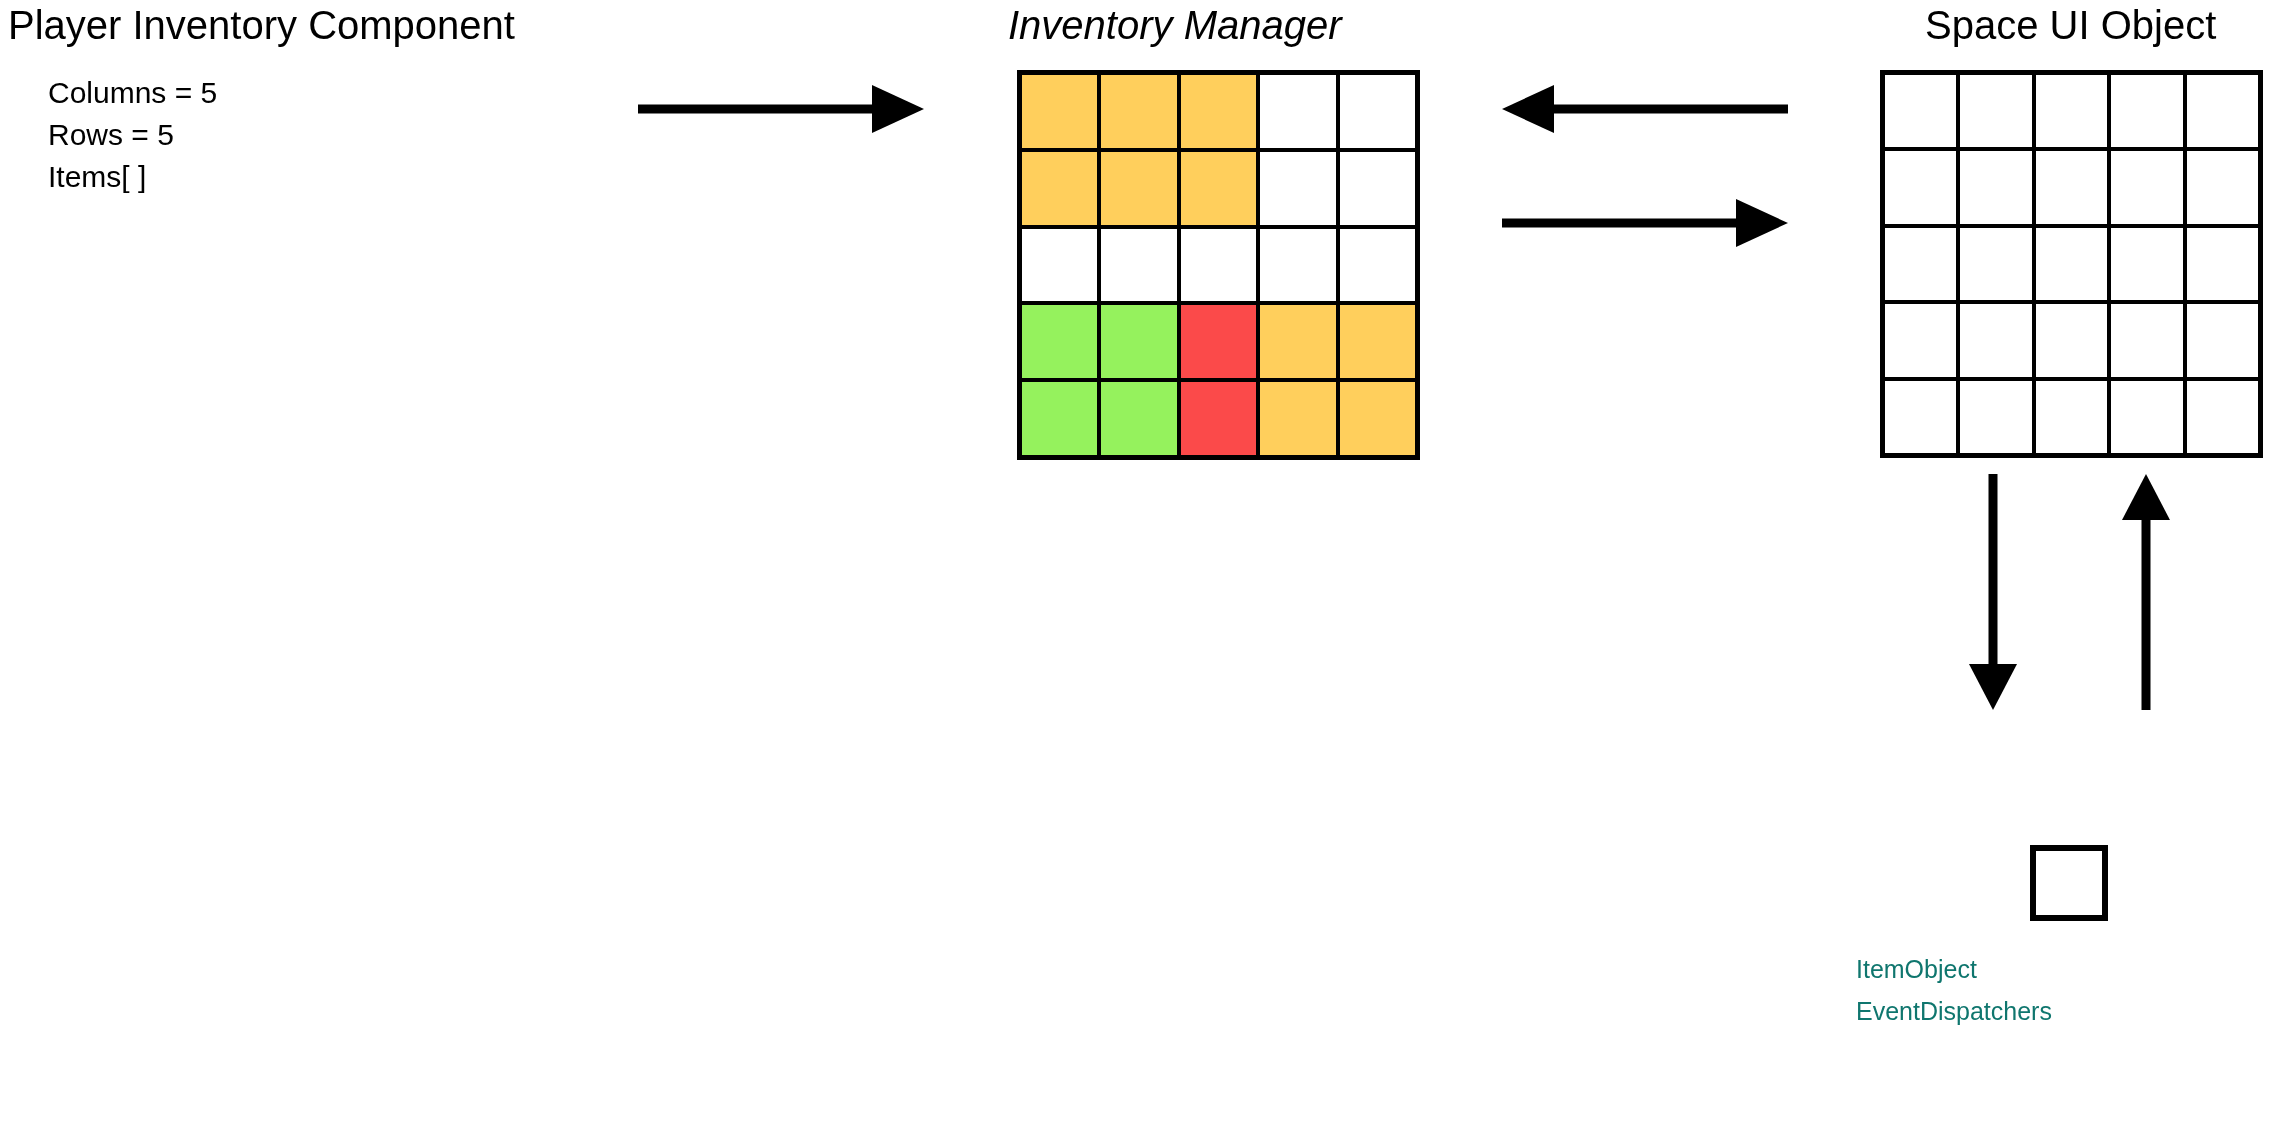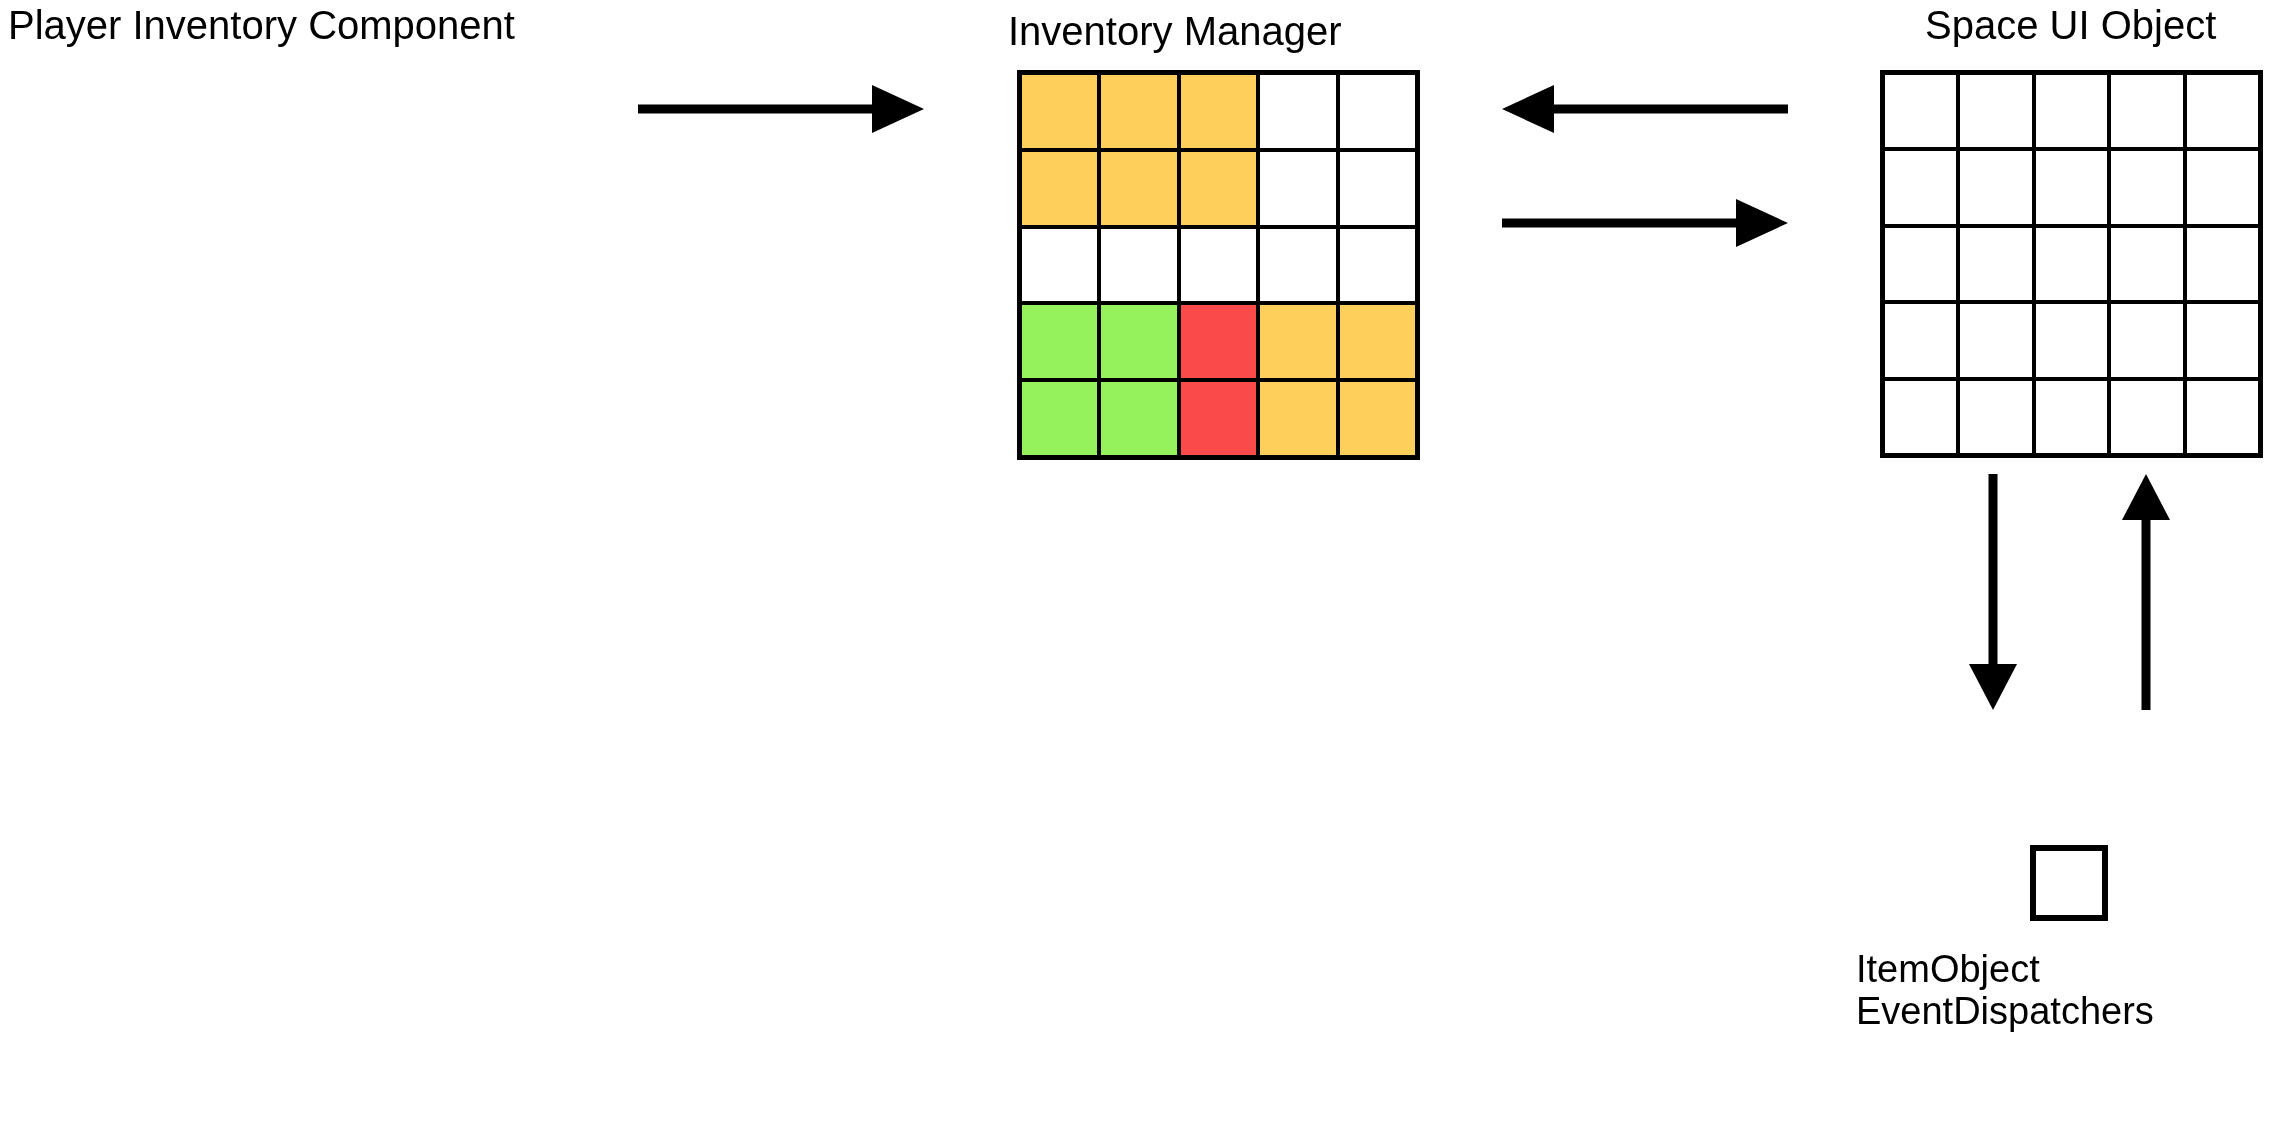--- a/index.html
+++ b/index.html
@@ -23,25 +23,25 @@
 
   
   .heading {
     font-size: 40px;
     font-weight: 400;
     line-height: 46px;
     white-space: nowrap;
     color: #000;
   }
   .body-text {
-    font-size: 38px;
+    font-size: 25px;
     font-weight: 400;
     line-height: 42px;
     white-space: nowrap;
-    color: #000000;
+    color: #0f766e;
   }
 
   
   #player-props { left: 48px; top: 72px; }
   #player-props div { font-size: 30px; line-height: 42px; white-space: nowrap; }
 
   
   .grid {
     display: grid;
     background: #000000;
@@ -86,27 +86,32 @@
   
   .arrow-svg { display: block; overflow: visible; }
 </style>
 </head>
 <body>
 
 <div id="canvas">
 
   <div class="abs heading" style="left:8px; top:2px;">Player Inventory Component</div>
 
+  <div class="abs" id="player-props">
+    <div>Columns = 5</div>
+    <div>Rows = 5</div>
+    <div>Items[ ]</div>
+  </div>
 
   <svg class="abs arrow-svg" style="left:636px; top:82px;" width="290" height="54" viewBox="0 0 290 54">
     <line x1="2" y1="27" x2="240" y2="27" stroke="#000000" stroke-width="9"></line>
     <polygon points="236,3 288,27 236,51" fill="#000000"></polygon>
   </svg>
 
-  <div class="abs heading" style="left:1008px; top:8px;">Inventory Manager</div>
+  <div class="abs heading" style="left:1008px; top:2px;font-style:italic;">Inventory Manager</div>
 
   <div class="abs grid" id="inventory-grid">
       <div class="grid-cell" style="background: rgb(255, 207, 92);"></div>
       <div class="grid-cell" style="background: rgb(255, 207, 92);"></div>
       <div class="grid-cell" style="background: rgb(255, 207, 92);"></div>
       <div class="grid-cell" style="background: rgb(255, 255, 255);"></div>
       <div class="grid-cell" style="background: rgb(255, 255, 255);"></div>
       <div class="grid-cell" style="background: rgb(255, 207, 92);"></div>
       <div class="grid-cell" style="background: rgb(255, 207, 92);"></div>
       <div class="grid-cell" style="background: rgb(255, 207, 92);"></div>

